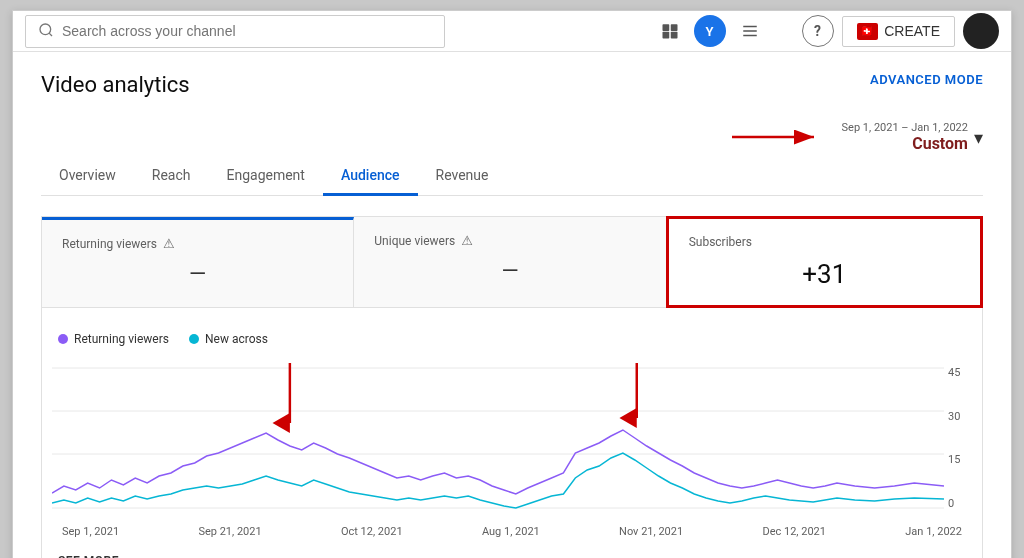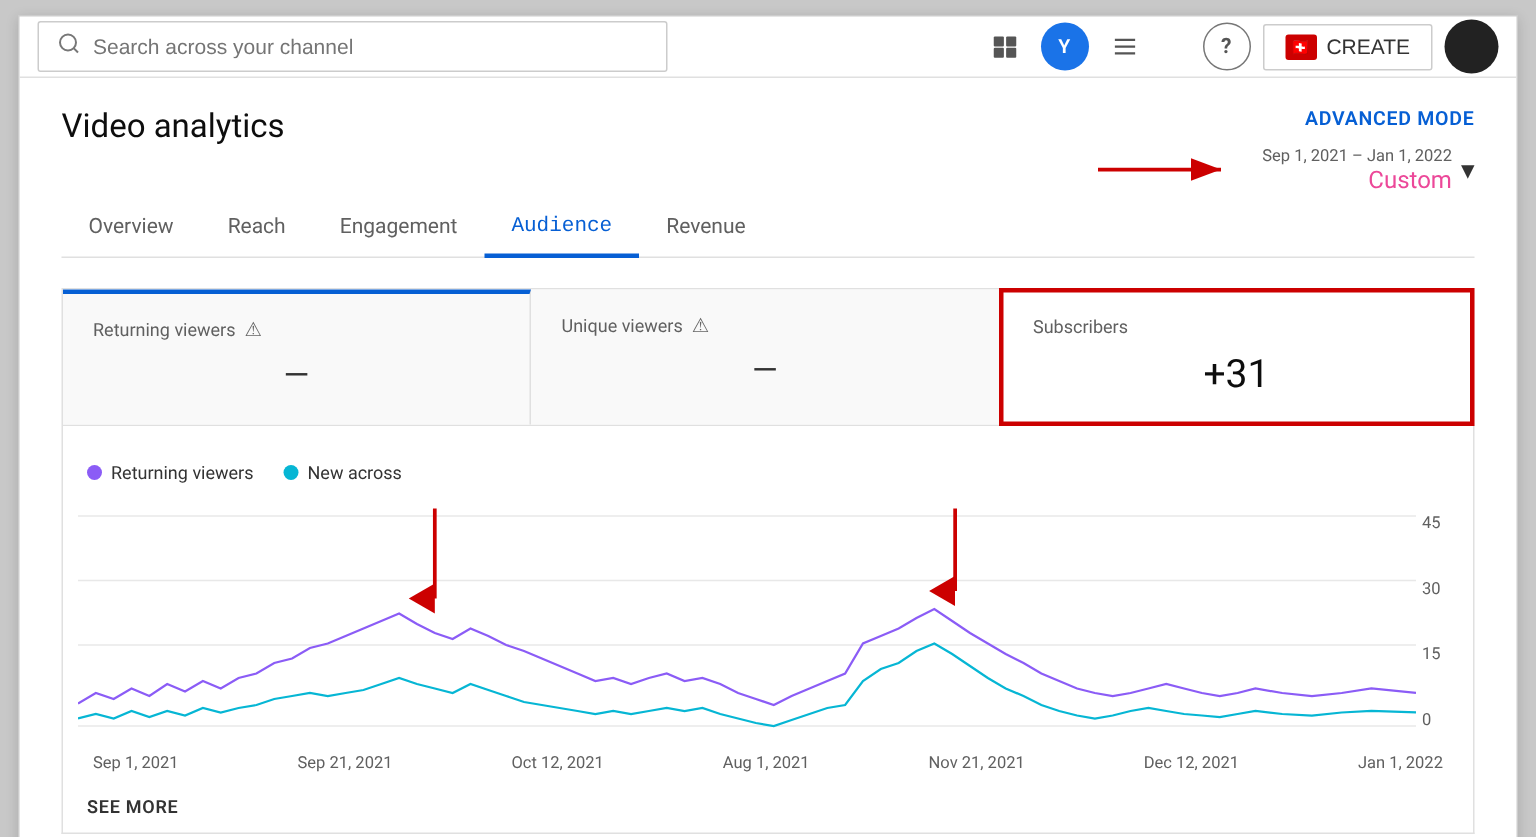--- a/index.html
+++ b/index.html
@@ -118,21 +118,21 @@
       border-radius: 50%;
     }
     
     .page-content {
       padding: 20px 28px;
     }
     .page-header {
       display: flex;
       justify-content: space-between;
       align-items: flex-start;
-      margin-bottom: 0;
+      margin-bottom: 24px;
     }
     .page-title {
       font-size: 22px;
       font-weight: 400;
       color: #0d0d0d;
     }
     .advanced-mode {
       color: #065fd4;
       font-size: 13px;
       font-weight: 600;
@@ -157,22 +157,22 @@
     }
     .date-text {
       text-align: right;
     }
     .date-range-label {
       font-size: 11px;
       color: #606060;
     }
     .date-value {
       font-size: 16px;
-      color: #ec4899;
-      font-weight: 400;
+      color: #7f1d1d;
+      font-weight: 700;
     }
     .dropdown-arrow {
       font-size: 18px;
       color: #333;
     }
     
     .tabs {
       display: flex;
       gap: 0;
       border-bottom: 1px solid #e0e0e0;
@@ -183,21 +183,20 @@
       font-size: 14px;
       color: #606060;
       cursor: pointer;
       border-bottom: 3px solid transparent;
       margin-bottom: -1px;
     }
     .tab.active {
       color: #065fd4;
       border-bottom: 3px solid #065fd4;
       font-weight: 500;
-      font-family: Liberation Mono, monospace;
     }
     
     .stats-row {
       display: flex;
       border: 1px solid #e0e0e0;
       margin-top: 20px;
       margin-bottom: 0;
     }
     .stat-card {
       flex: 1;

